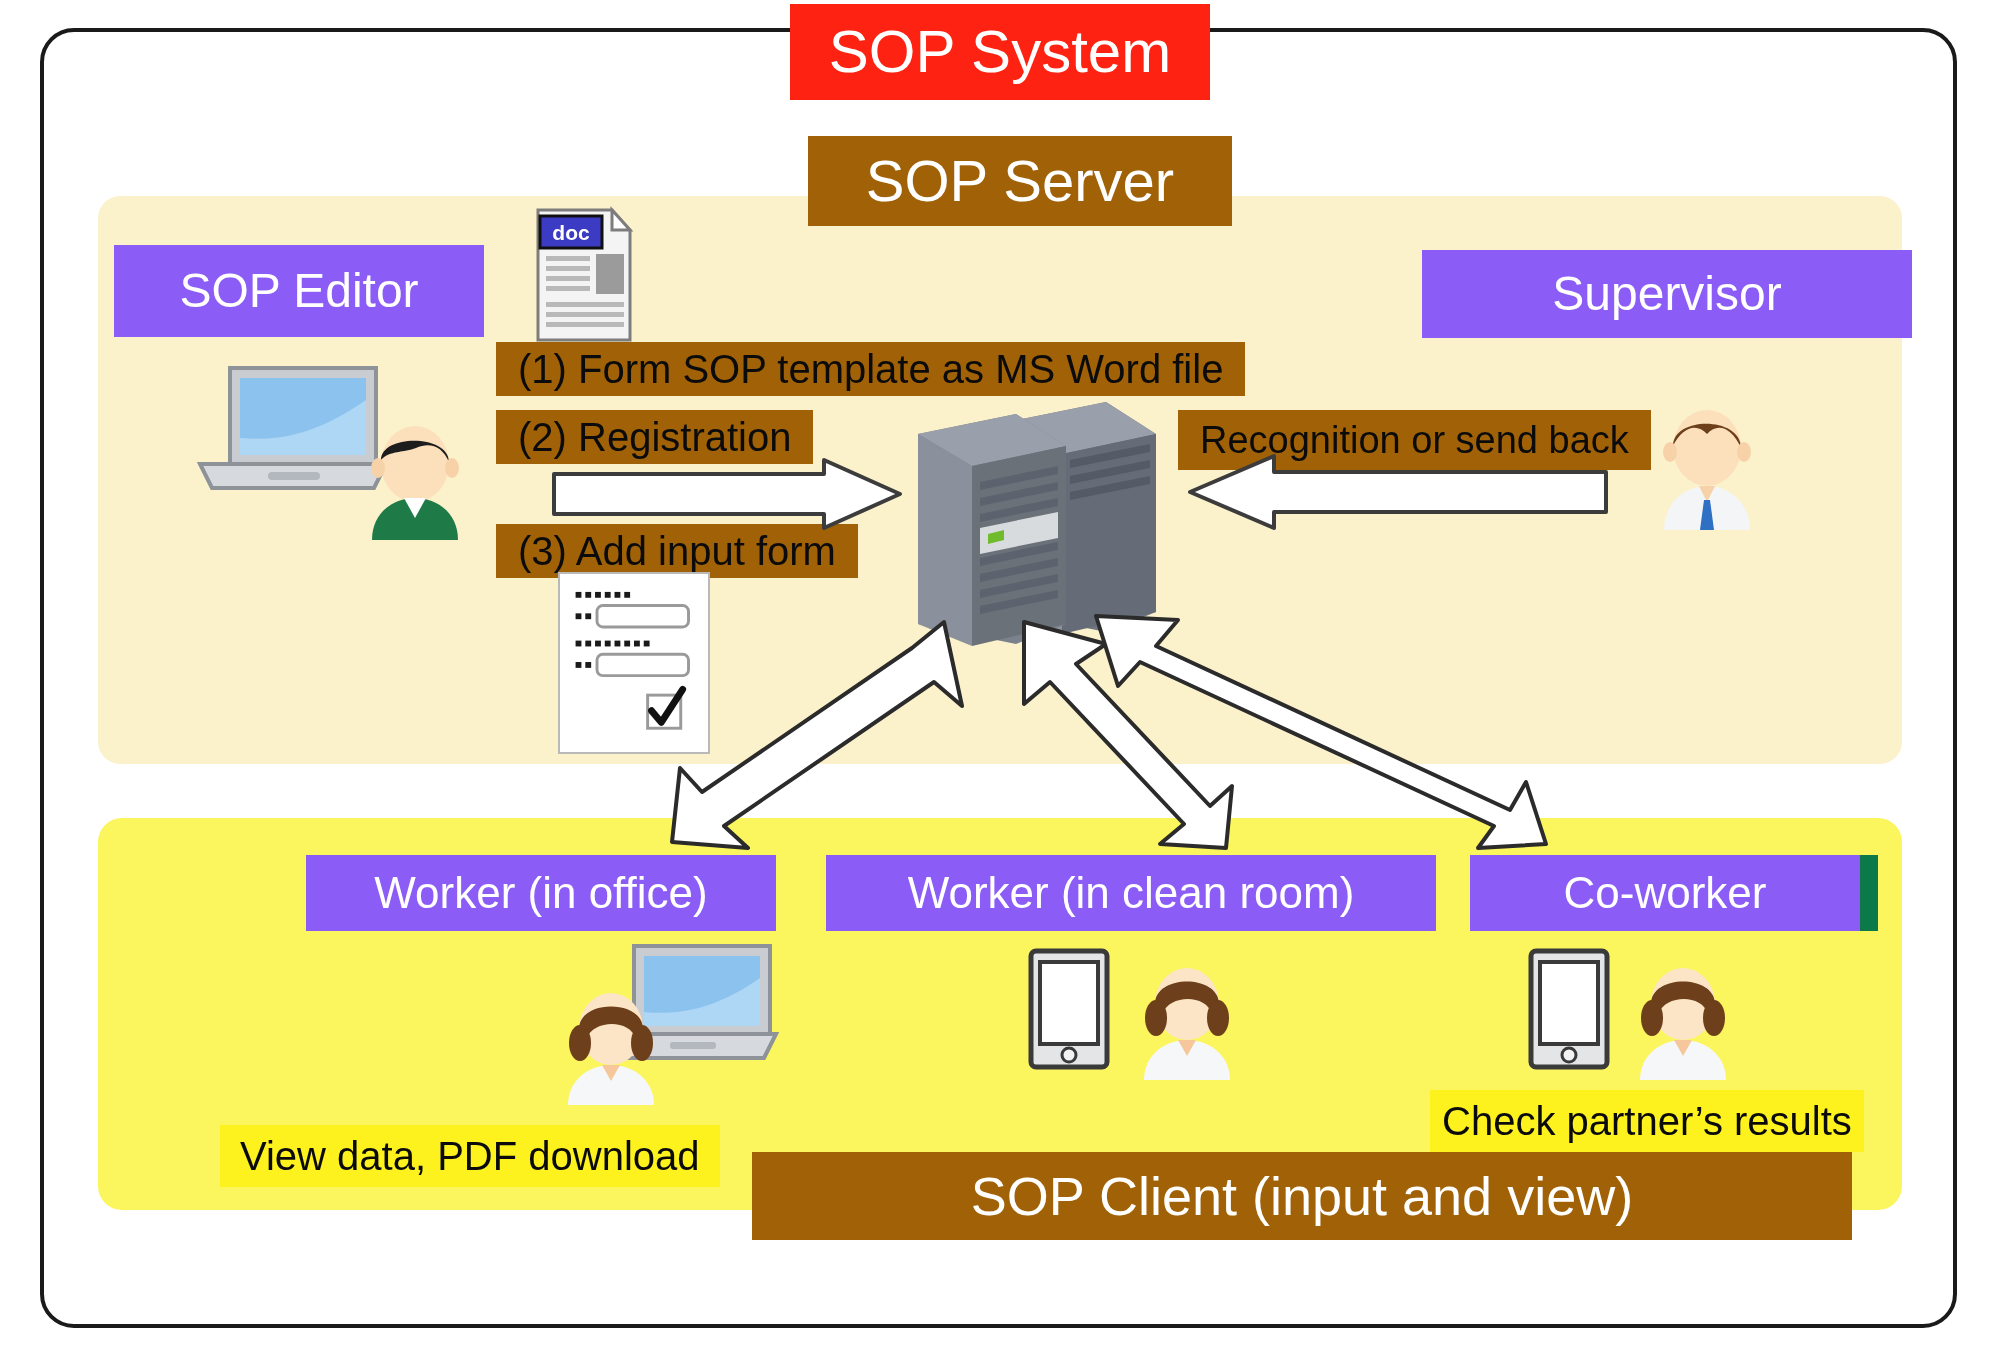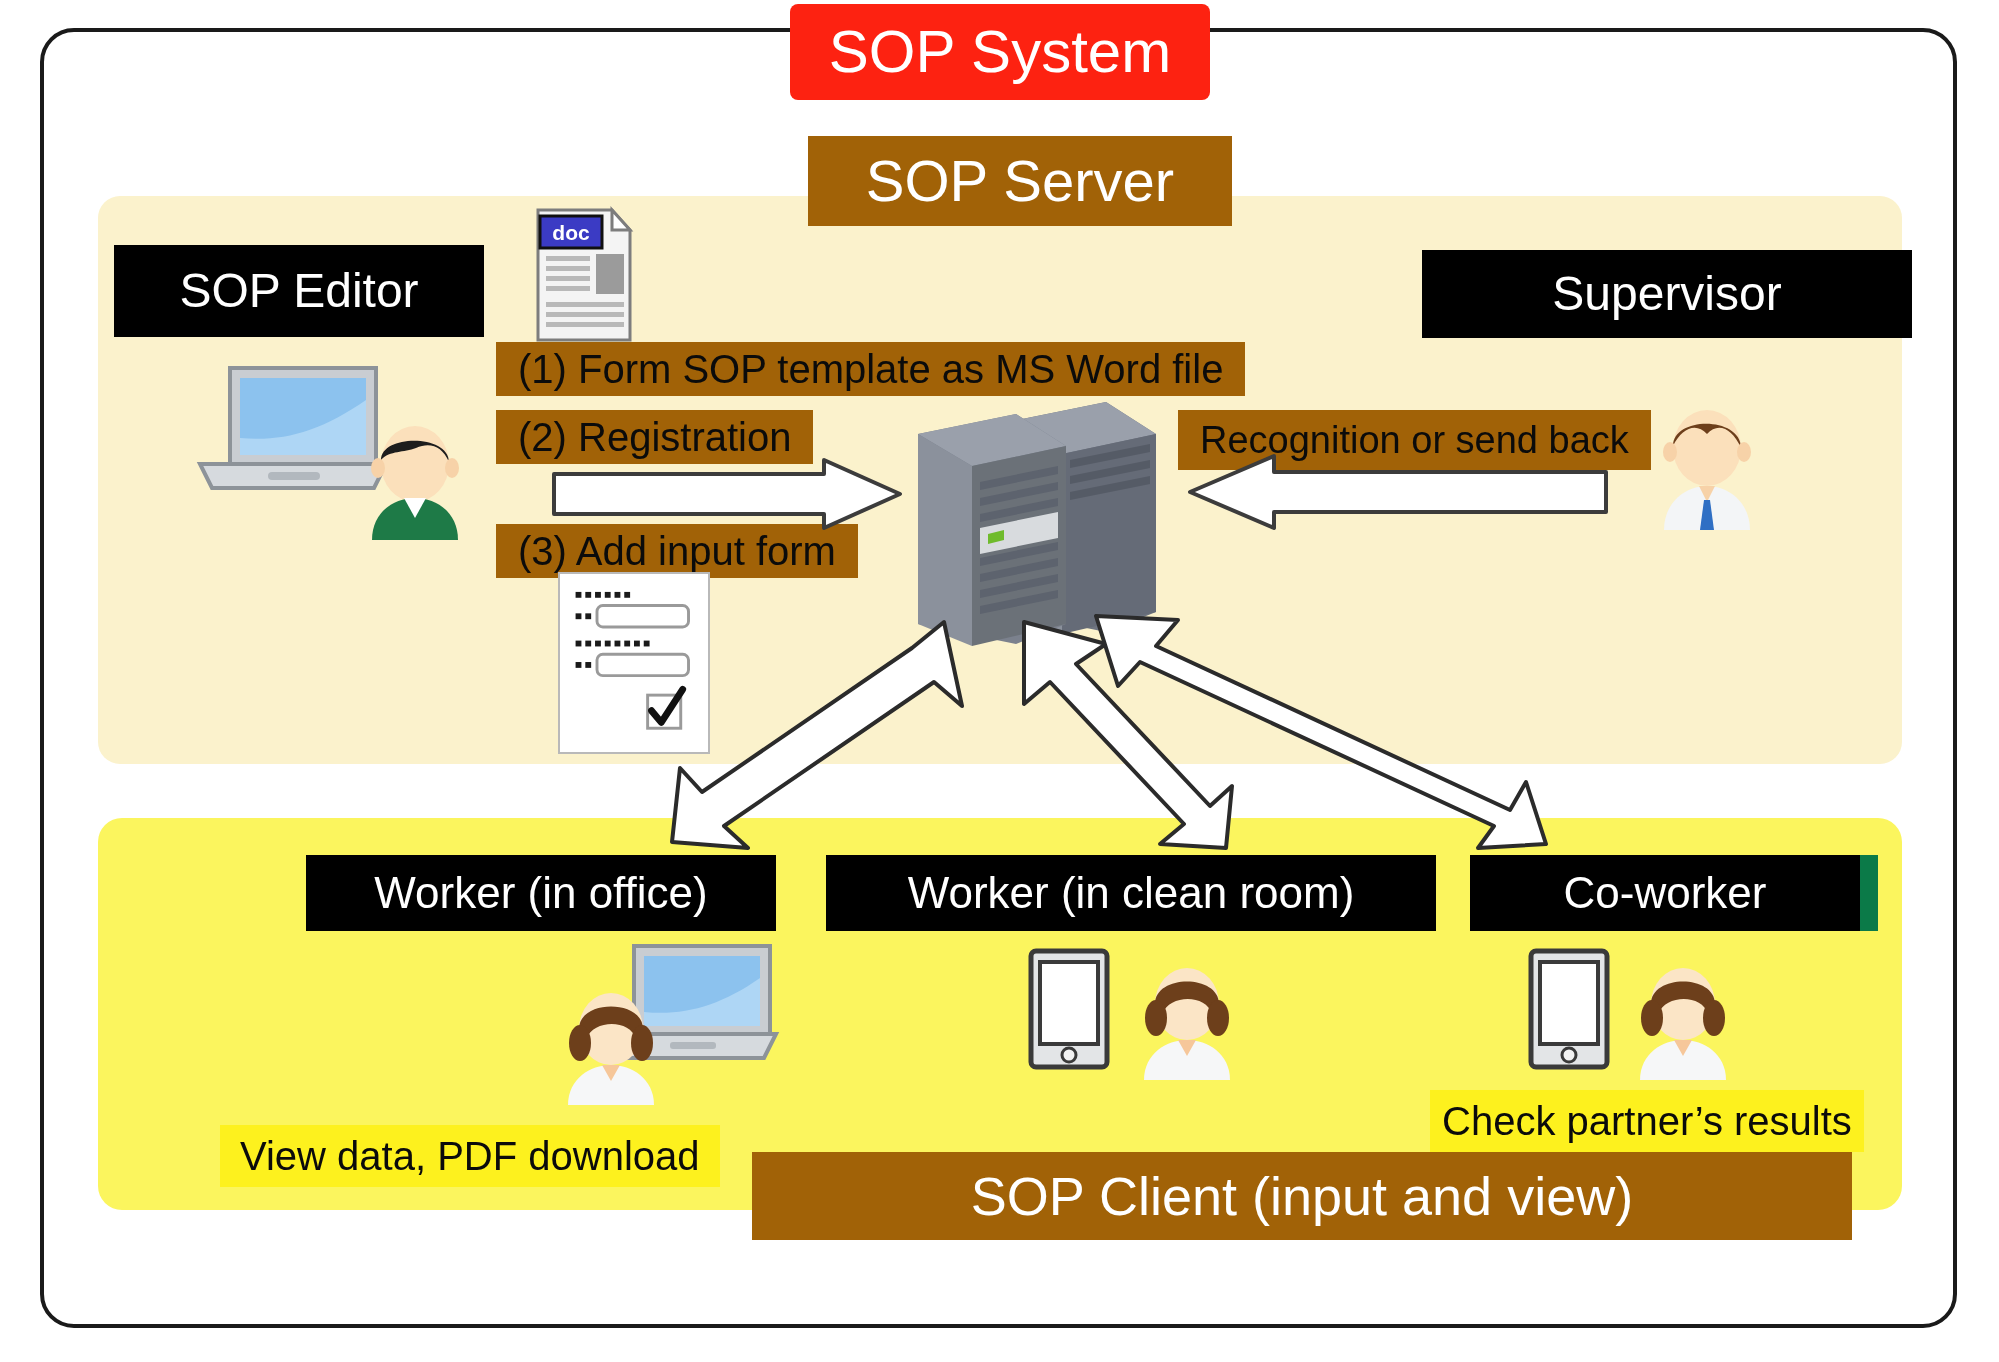--- a/index.html
+++ b/index.html
@@ -44,23 +44,23 @@
   .chip{
     position:absolute;
     display:flex;
     align-items:center;
     justify-content:center;
     color:#ffffff;
     box-sizing:border-box;
     line-height:1;
     white-space:nowrap;
   }
-  .chip-red{ background:#fd2211;border-radius:8px; }
+  .chip-red{ background:#fd2211; }
   .chip-navy{ background:#a16207; }
-  .chip-blue{ background:#000000; }
+  .chip-blue{ background:#8b5cf6; }
 
   #sop-system-chip{
     left:790px; top:4px;
     width:420px; height:96px;
     font-size:60px;
   }
   #sop-server-chip{
     left:808px; top:136px;
     width:424px; height:90px;
     font-size:58px;

